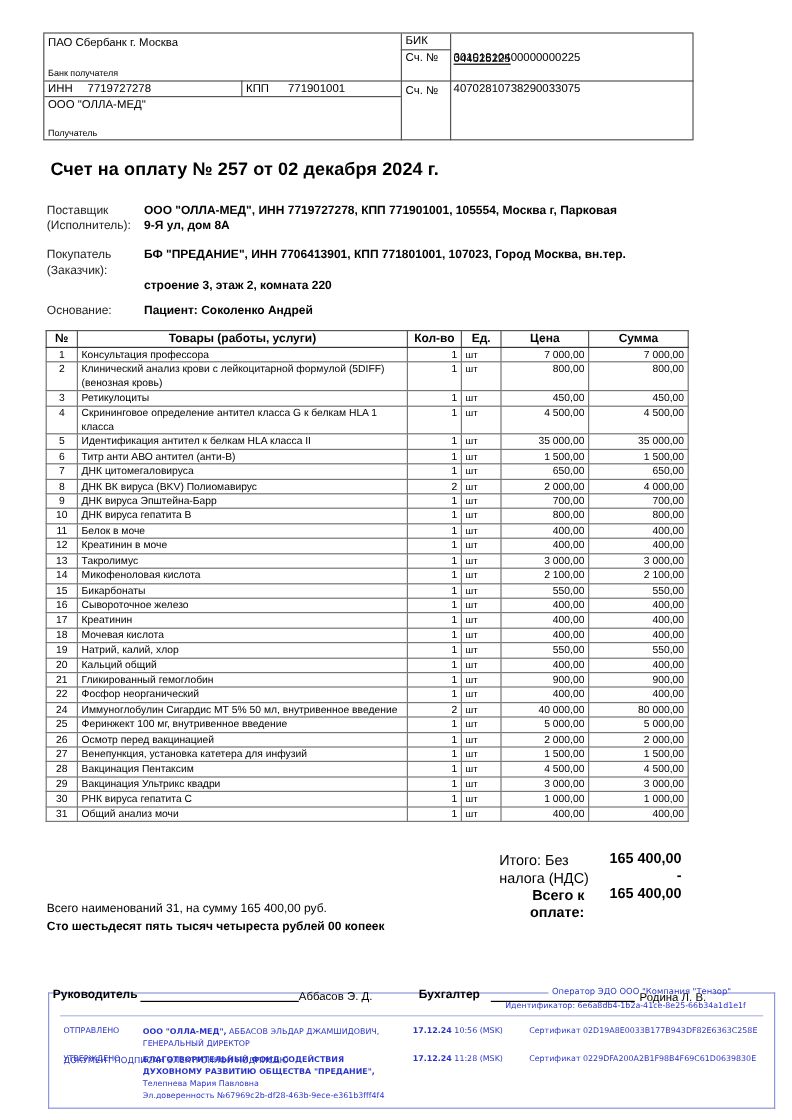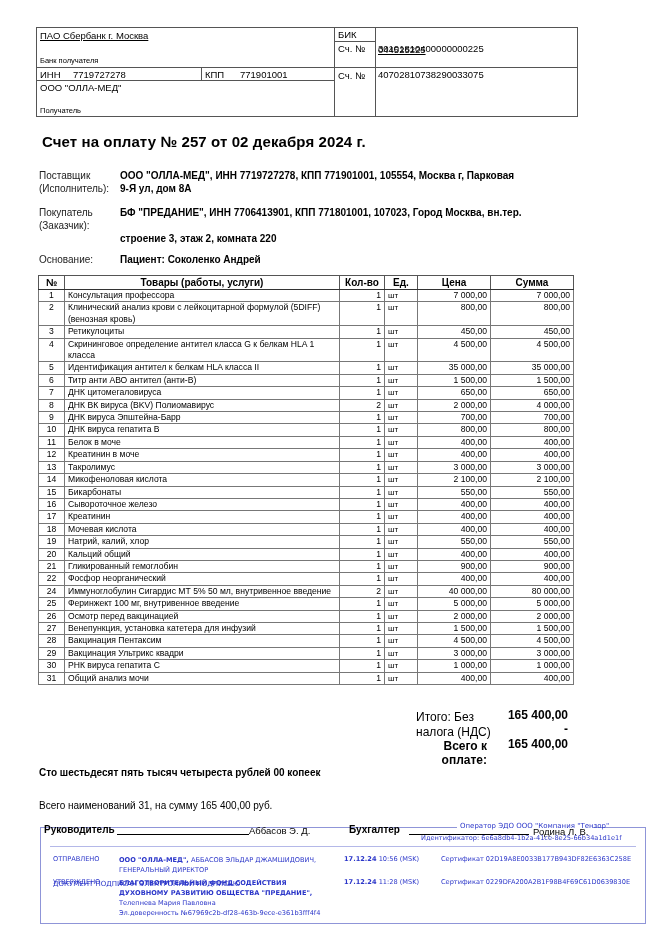--- a/index.html
+++ b/index.html
@@ -42,21 +42,21 @@
 
   <div class="cell" style="left:297px; top:0; width:1px; height:89px; background:#555;"></div>
   <div class="cell" style="left:338px; top:0; width:1px; height:89px; background:#555;"></div>
 
   <div class="cell" style="left:0; top:39px; width:297px; height:1px; background:#555;"></div>
   <div class="cell" style="left:0; top:52px; width:297px; height:1px; background:#555;"></div>
   <div class="cell" style="left:297px; top:39px; width:244px; height:1px; background:#555;"></div>
   <div class="cell" style="left:297px; top:13px; width:41px; height:1px; background:#555;"></div>
   <div class="cell" style="left:164px; top:39px; width:1px; height:13px; background:#555;"></div>
 
-  <div class="cell" style="left:3px; top:2px;text-decoration:underline;">ПАО Сбербанк г. Москва</div>
+  <div class="cell" style="left:3px; top:2px;">ПАО Сбербанк г. Москва</div>
   <div class="cell small" style="left:3px; top:28px;">Банк получателя</div>
 
   <div class="cell" style="left:3px; top:41px;">ИНН</div>
   <div class="cell" style="left:36px; top:41px;">7719727278</div>
   <div class="cell" style="left:168px; top:41px;">КПП</div>
   <div class="cell" style="left:203px; top:41px;">771901001</div>
 
   <div class="cell" style="left:3px; top:54px;">ООО "ОЛЛА-МЕД"</div>
   <div class="cell small" style="left:3px; top:78px;">Получатель</div>
 
@@ -352,21 +352,21 @@
     </tbody>
 </table>
 
 <div class="totals" style="left:416px; top:710px;">Итого: Без</div>
 <div class="totals" style="left:416px; top:725px;">налога (НДС)</div>
 <div class="totals" style="left:470px; top:708px; width:98px; text-align:right; font-weight:bold;">165 400,00</div>
 <div class="totals" style="left:470px; top:722px; width:98px; text-align:right; font-weight:bold;">-</div>
 <div class="totals" style="left:402px; top:739px; width:85px; text-align:right; font-weight:bold;">Всего к оплате:</div>
 <div class="totals" style="left:470px; top:737px; width:98px; text-align:right; font-weight:bold;">165 400,00</div>
 
-<div class="footer-line" style="top:752px;margin-top:48px;">Всего наименований 31, на сумму 165 400,00 руб.</div>
+<div class="footer-line" style="top:752px;">Всего наименований 31, на сумму 165 400,00 руб.</div>
 <div class="footer-line" style="top:767px; font-weight:bold;">Сто шестьдесят пять тысяч четыреста рублей 00 копеек</div>
 
 <div class="stamp"></div>
 
 <div class="abs" style="left:40px; top:827px; width:417px; height:1px; background:#8f95d8;"></div>
 <div class="abs" style="left:593px; top:827px; width:53px; height:1px; background:#8f95d8;"></div>
 <div class="abs" style="left:50px; top:846px; width:586px; height:1px; background:#b4b8e8;"></div>
 
 <div class="sig" style="left:44px; top:824px;">Руководитель</div>
 <div class="abs" style="left:117px; top:834px; width:132px; height:1px; background:#000;"></div>

